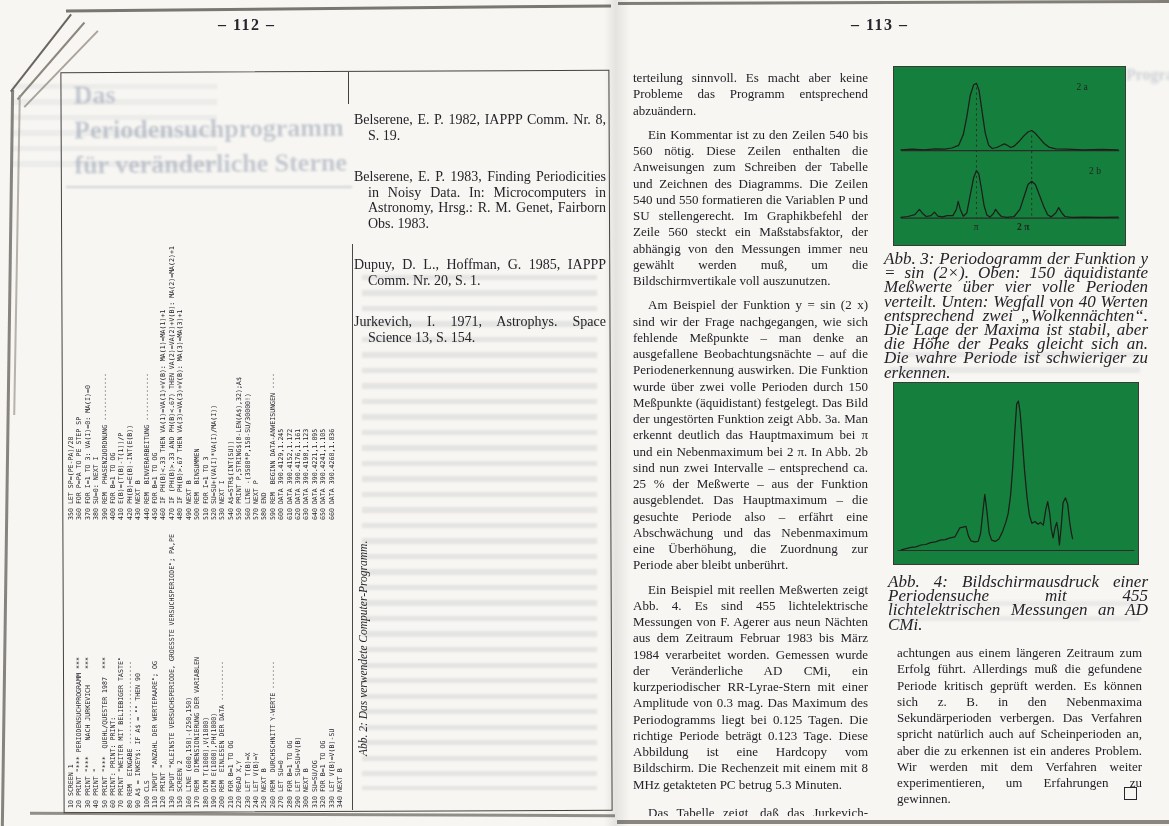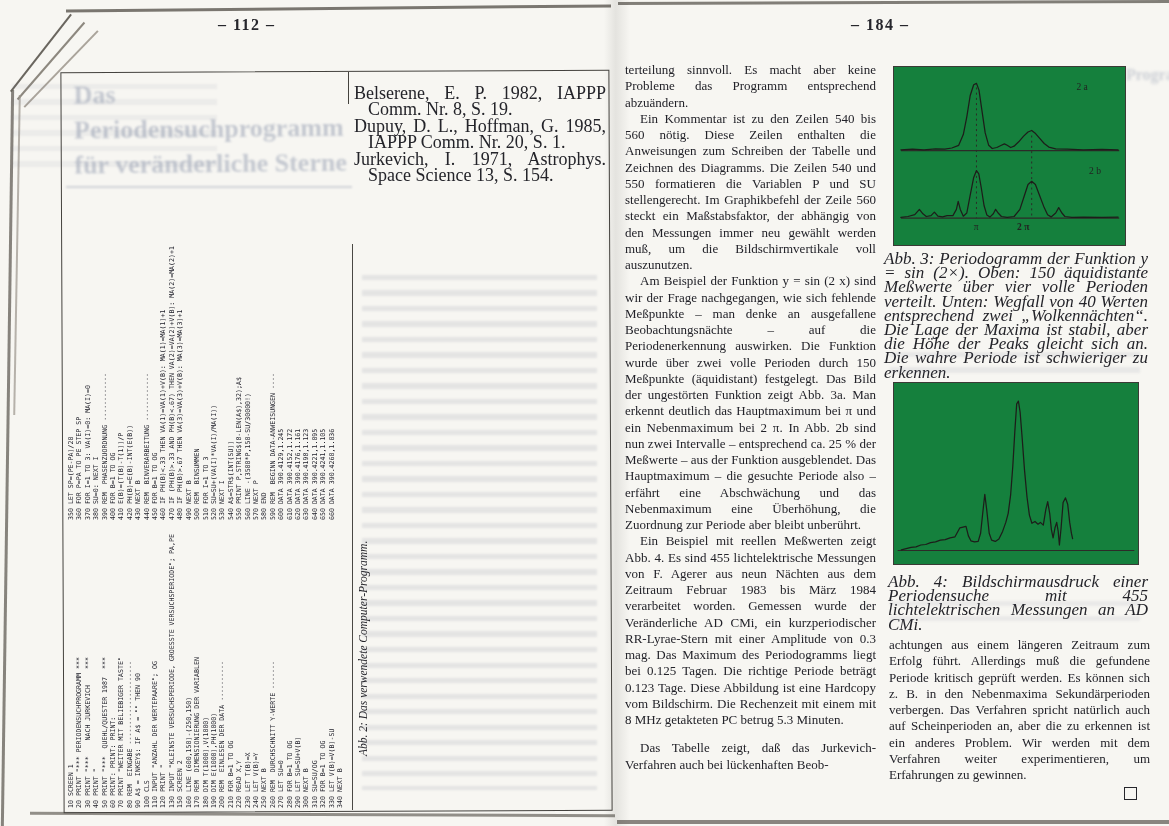--- a/index.html
+++ b/index.html
@@ -31,34 +31,34 @@
   .s1{left:362px;top:275px;width:235px;height:515px;}
   .s2{left:890px;top:352px;width:250px;height:26px;opacity:.8;}
   .s3{left:12px;top:84px;width:205px;height:85px;opacity:.6;}
   .s4{left:890px;top:601px;width:250px;height:28px;opacity:.7;}
   
   .program-frame{position:absolute;left:62px;top:71px;width:547px;height:739px;border:1.3px solid #44423e;transform:rotate(-0.25deg);background:transparent;}
   .frame-stub{position:absolute;left:348px;top:72px;width:1.3px;height:32px;background:#44423e;}
   
   .literature{position:absolute;left:354px;top:86px;width:252px;}
   .lit-heading{text-align:center;font-weight:bold;font-size:15px;margin-bottom:15px;color:#222228;}
-  .ref{font-size:18px;line-height:15.5px;padding-left:14px;text-indent:-14px;margin-bottom:2px;text-align:justify;}
+  .ref{font-size:14px;line-height:15.5px;padding-left:14px;text-indent:-14px;margin-bottom:2px;text-align:justify;margin-top:26px;}
   
   .code-outer{position:absolute;left:65px;top:243px;width:312px;height:567px;}
   .code-inner{position:absolute;left:0;top:0;width:567px;height:312px;transform-origin:0 0;transform:translateY(567px) rotate(-90deg);}
   .code{position:absolute;margin:0;font-family:"DejaVu Sans Mono","Liberation Mono",monospace;font-size:6.6px;line-height:8.4px;color:#21212b;white-space:pre;}
   .colA{left:2px;top:2px;}
   .colB{left:290px;top:2px;}
   .code-divider{position:absolute;left:0;top:287px;width:566px;height:1.2px;background:#4a4844;}
   .code-caption{position:absolute;left:54px;top:292px;font-style:italic;font-size:11.5px;color:#26262c;white-space:nowrap;}
   
   .col{position:absolute;font-size:13px;line-height:16.25px;color:#222229;text-align:justify;}
   .col-left{left:625px;top:62px;width:251px;height:754px;overflow:hidden;}
   .col-right{left:889px;top:637px;width:261px;}
-  .col p{margin:0;text-indent:15px;}
+  .col p{margin:8px;text-indent:15px;}
   .col p.noindent{text-indent:0;}
   .col p.gap{margin-top:12px;}
   
   .figure{position:absolute;background:#15803d;border:1.4px solid #3b3a36;}
   .fig3{left:893px;top:66px;width:231px;height:178px;}
   .fig4{left:893px;top:382px;width:244px;height:181px;}
   .figure svg{position:absolute;left:0;top:0;display:block;}
   .figlabel{position:absolute;font-size:9.5px;color:#222;font-family:"Liberation Serif",serif;}
   .figline{stroke:#2c2b28;stroke-width:1.1;}
   .figdash{stroke:#2c2b28;stroke-width:1;stroke-dasharray:2 3.2;}
@@ -92,20 +92,21 @@
     <div>für veränderliche Sterne</div>
   </div>
   <div class="ghost-rule"></div>
 
   <div class="program-frame"></div>
   <div class="frame-stub"></div>
   <div class="smudge s1"></div>
 
   <div class="literature">
     <div class="ref">Belserene, E. P. 1982, IAPPP Comm. Nr. 8, S. 19.</div>
+    <div class="ref">Belserene, E. P. 1983, Finding Periodicities in Noisy Data. In: Microcomputers in Astronomy, Hrsg.: R. M. Genet, Fairborn Obs. 1983.</div>
     <div class="ref">Dupuy, D. L., Hoffman, G. 1985, IAPPP Comm. Nr. 20, S. 1.</div>
     <div class="ref">Jurkevich, I. 1971, Astrophys. Space Science 13, S. 154.</div>
   </div>
 
   <div class="code-outer">
     <div class="code-inner">
       <pre class="code colA">10 SCREEN 1
 20 PRINT "*** PERIODENSUCHPROGRAMM ***
 30 PRINT "***    NACH JURKEVICH    ***
 40 PRINT "
@@ -168,21 +169,21 @@
 620 DATA 390.4176,1.161
 630 DATA 390.4198,1.123
 640 DATA 390.4221,1.095
 650 DATA 390.4241,1.105
 660 DATA 390.4260,1.036</pre>
       <div class="code-divider"></div>
       <div class="code-caption">Abb. 2: Das verwendete Computer-Programm.</div>
     </div>
   </div>
 
-  <div class="page-header hdr-113">– 184 –</div>
+  <div class="page-header hdr-113">– 113 –</div>
   <div class="ghost ghost-r-heading">Programmdaten</div>
 
   <div class="col col-left">
     <p class="noindent">terteilung sinnvoll. Es macht aber keine Probleme das Programm entsprechend abzuändern.</p>
     <p>Ein Kommentar ist zu den Zeilen 540 bis 560 nötig. Diese Zeilen enthalten die Anweisungen zum Schreiben der Tabelle und Zeichnen des Diagramms. Die Zeilen 540 und 550 formatieren die Variablen P und SU stellengerecht. Im Graphikbefehl der Zeile 560 steckt ein Maßstabsfaktor, der abhängig von den Messungen immer neu gewählt werden muß, um die Bildschirmvertikale voll auszunutzen.</p>
     <p>Am Beispiel der Funktion y = sin (2 x) sind wir der Frage nachgegangen, wie sich fehlende Meßpunkte – man denke an ausgefallene Beobachtungsnächte – auf die Periodenerkennung auswirken. Die Funktion wurde über zwei volle Perioden durch 150 Meßpunkte (äquidistant) festgelegt. Das Bild der ungestörten Funktion zeigt Abb. 3a. Man erkennt deutlich das Hauptmaximum bei π und ein Nebenmaximum bei 2 π. In Abb. 2b sind nun zwei Intervalle – entsprechend ca. 25 % der Meßwerte – aus der Funktion ausgeblendet. Das Hauptmaximum – die gesuchte Periode also – erfährt eine Abschwächung und das Nebenmaximum eine Überhöhung, die Zuordnung zur Periode aber bleibt unberührt.</p>
     <p>Ein Beispiel mit reellen Meßwerten zeigt Abb. 4. Es sind 455 lichtelektrische Messungen von F. Agerer aus neun Nächten aus dem Zeitraum Februar 1983 bis März 1984 verarbeitet worden. Gemessen wurde der Veränderliche AD CMi, ein kurzperiodischer RR-Lyrae-Stern mit einer Amplitude von 0.3 mag. Das Maximum des Periodogramms liegt bei 0.125 Tagen. Die richtige Periode beträgt 0.123 Tage. Diese Abbildung ist eine Hardcopy vom Bildschirm. Die Rechenzeit mit einem mit 8 MHz getakteten PC betrug 5.3 Minuten.</p>
     <p class="gap">Das Tabelle zeigt, daß das Jurkevich-Verfahren auch bei lückenhaften Beob-</p>
   </div>
 

